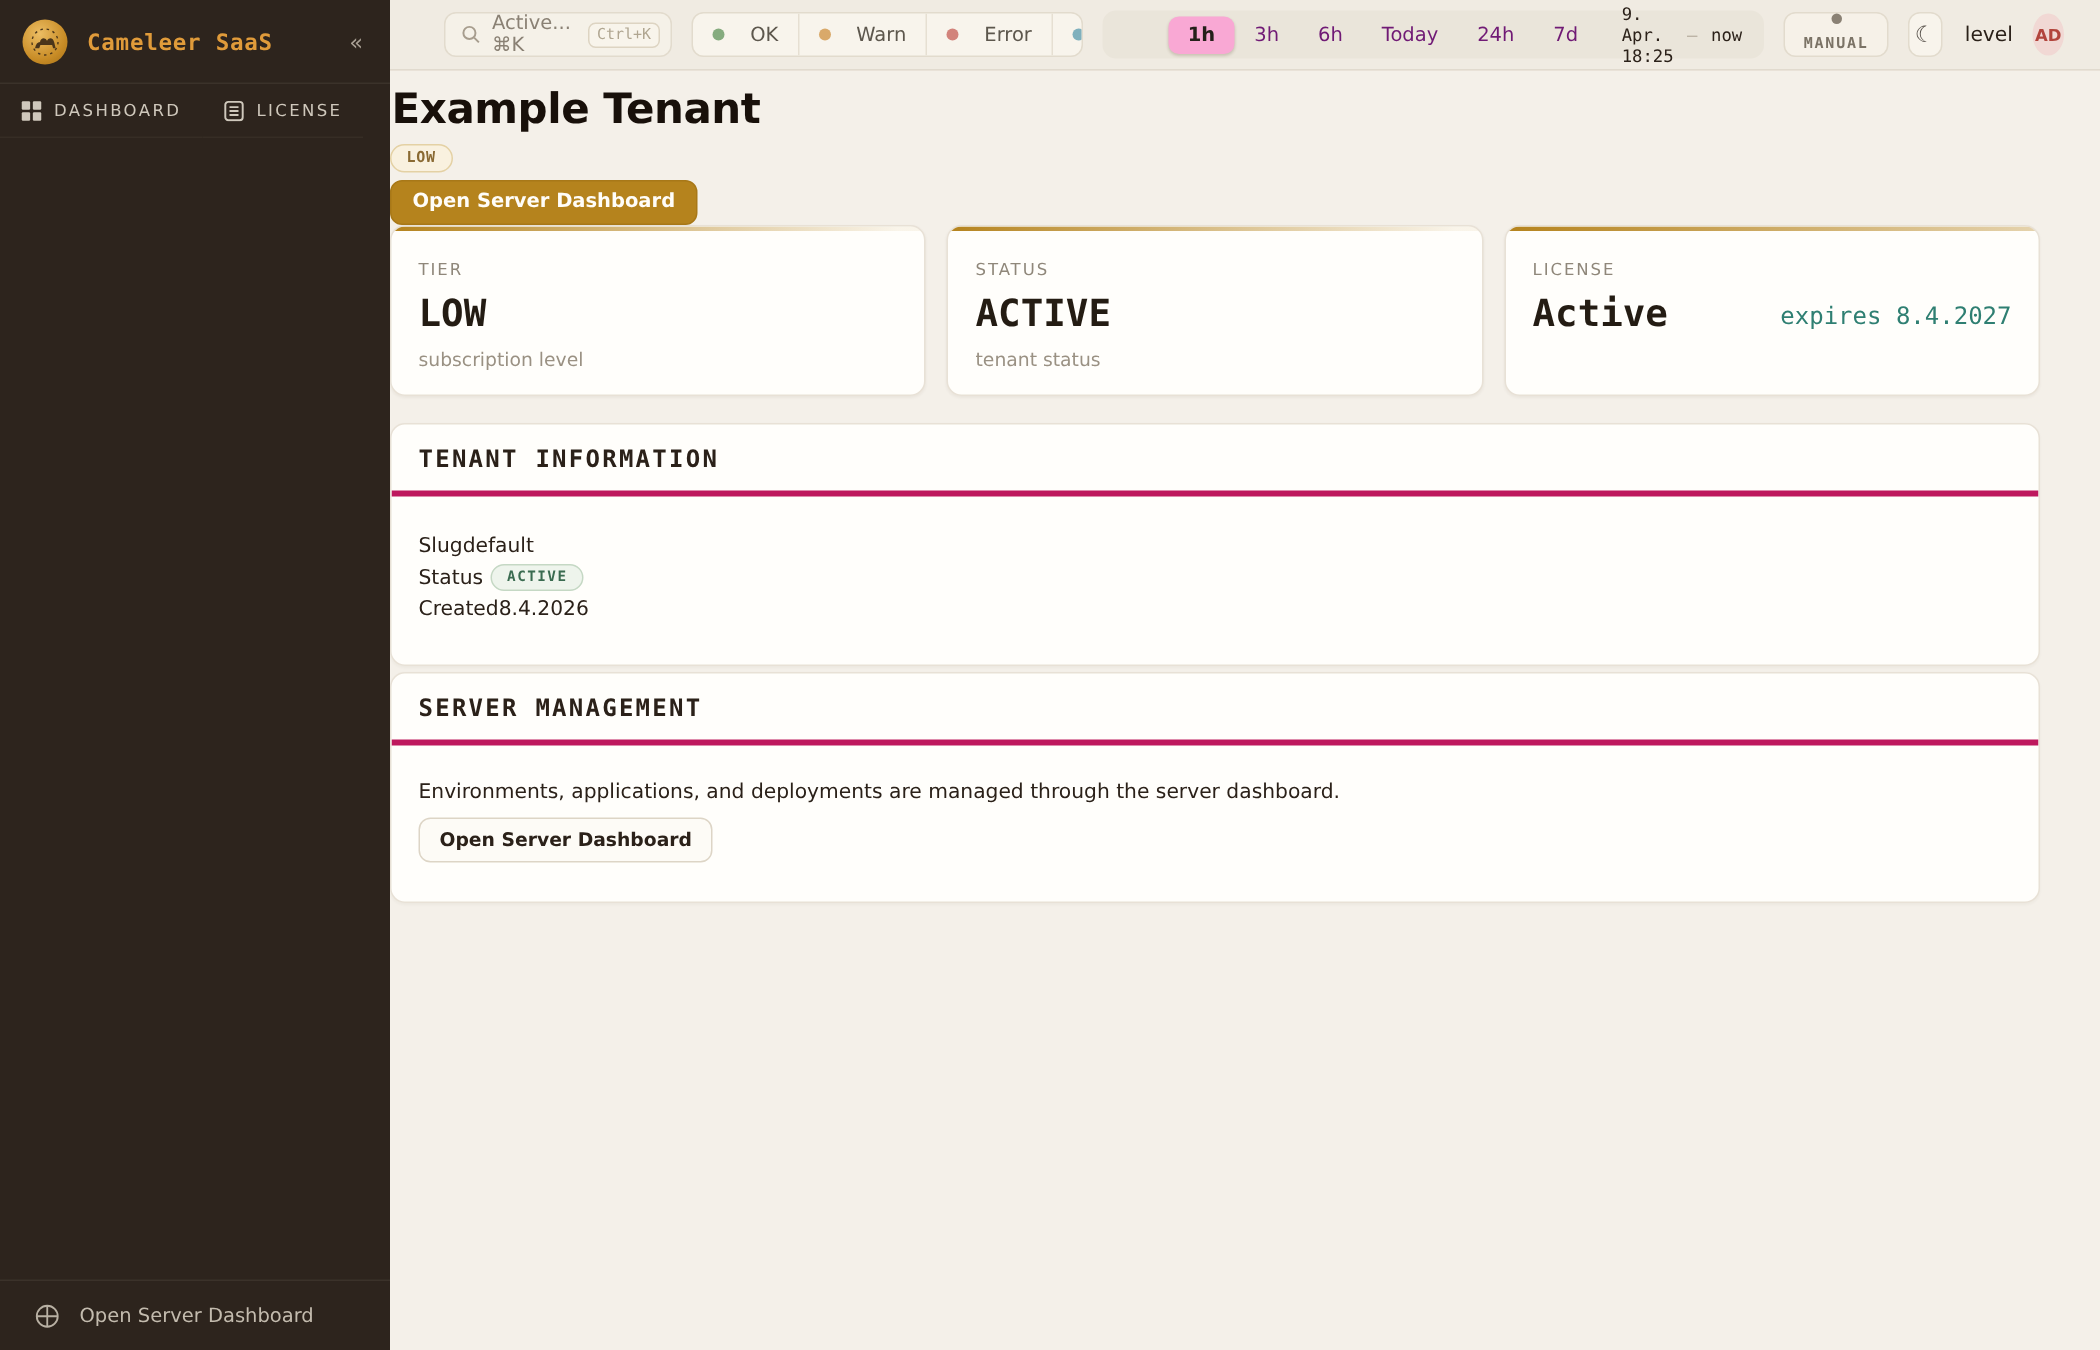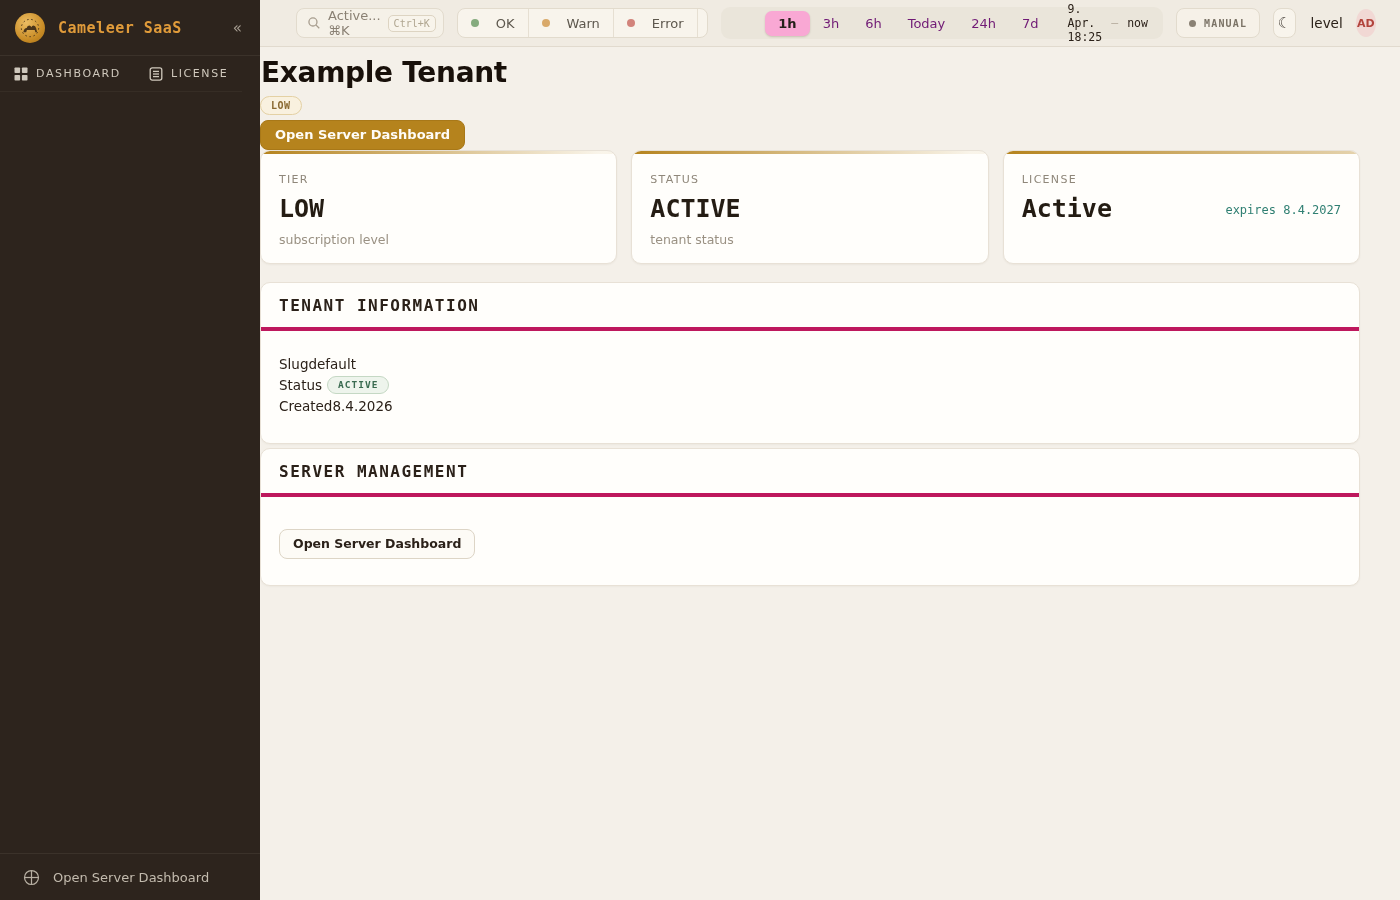--- a/index.html
+++ b/index.html
@@ -86,21 +86,21 @@
   .time-display {
     display:flex; align-items:center; gap:9px; padding:0 12px 0 16px;
     font-family:"DejaVu Sans Mono","Liberation Mono",monospace;
     font-size:11.5px; color:#2b2119;
   }
   .time-sep { color:#b6ad9e; }
   .manual-pill {
     margin-left:auto; height:30px; border:1px solid #e2dbcd; background:#f6f1e8;
     border-radius:8px; display:flex; align-items:center; gap:8px; padding:0 12px;
     font-family:"DejaVu Sans Mono","Liberation Mono",monospace;
-    font-size:10px; font-weight:bold; letter-spacing:1.2px; color:#7b7366; cursor:pointer;
+    font-size:10px; font-weight:bold; letter-spacing:1.2px; color:#7b7366; cursor:pointer;flex-direction:column;
   }
   .manual-dot { width:7px; height:7px; border-radius:50%; background:#8a8174; }
   .theme-btn {
     width:30px; height:30px; border:1px solid #e2dbcd; background:#f8f4ec;
     border-radius:8px; display:flex; align-items:center; justify-content:center;
     color:#57514a; font-size:15px; cursor:pointer;
   }
   .username { font-size:13.5px; color:#2b2119; margin-left:2px; }
   .avatar {
     width:28px; height:28px; border-radius:50%; background:#f1d8d4;
@@ -141,21 +141,21 @@
   }
   .card-label { font-size:11px; letter-spacing:1.3px; color:#8f877a; }
   .card-value {
     font-family:"DejaVu Sans Mono","Liberation Mono",monospace;
     font-weight:bold; font-size:25px; color:#241c13; margin-top:9px; line-height:1.1;
   }
   .card-sub { font-size:12.5px; color:#9a9183; margin-top:9px; }
   .value-row { display:flex; align-items:center; justify-content:space-between; }
   .card-meta {
     font-family:"DejaVu Sans Mono","Liberation Mono",monospace;
-    font-size:12px; color:#2f7f72; margin-top:12px;
+    font-size:16px; color:#2f7f72; margin-top:12px;
   }
 
   .section-card {
     background:#fffefb; border:1px solid #e8e1d6; border-radius:10px;
     margin-top:18px; box-shadow:0 1px 2px rgba(60,40,10,0.04); overflow:hidden;
   }
   .section-card + .section-card { margin-top:4px; }
   .section-header {
     padding:13px 18px 12px;
     font-family:"DejaVu Sans Mono","Liberation Mono",monospace;
@@ -336,16 +336,17 @@
       <div class="info-row">
         <span>Created</span>
           <span>8.4.2026</span>
       </div>
     </div>
   </section>
 
   <section class="section-card">
     <div class="section-header">SERVER MANAGEMENT</div>
     <div class="section-body">
+      <p class="section-desc">Environments, applications, and deployments are managed through the server dashboard.</p>
       <span class="outline-btn">Open Server Dashboard</span>
     </div>
   </section>
 </main>
 
 </body></html>

